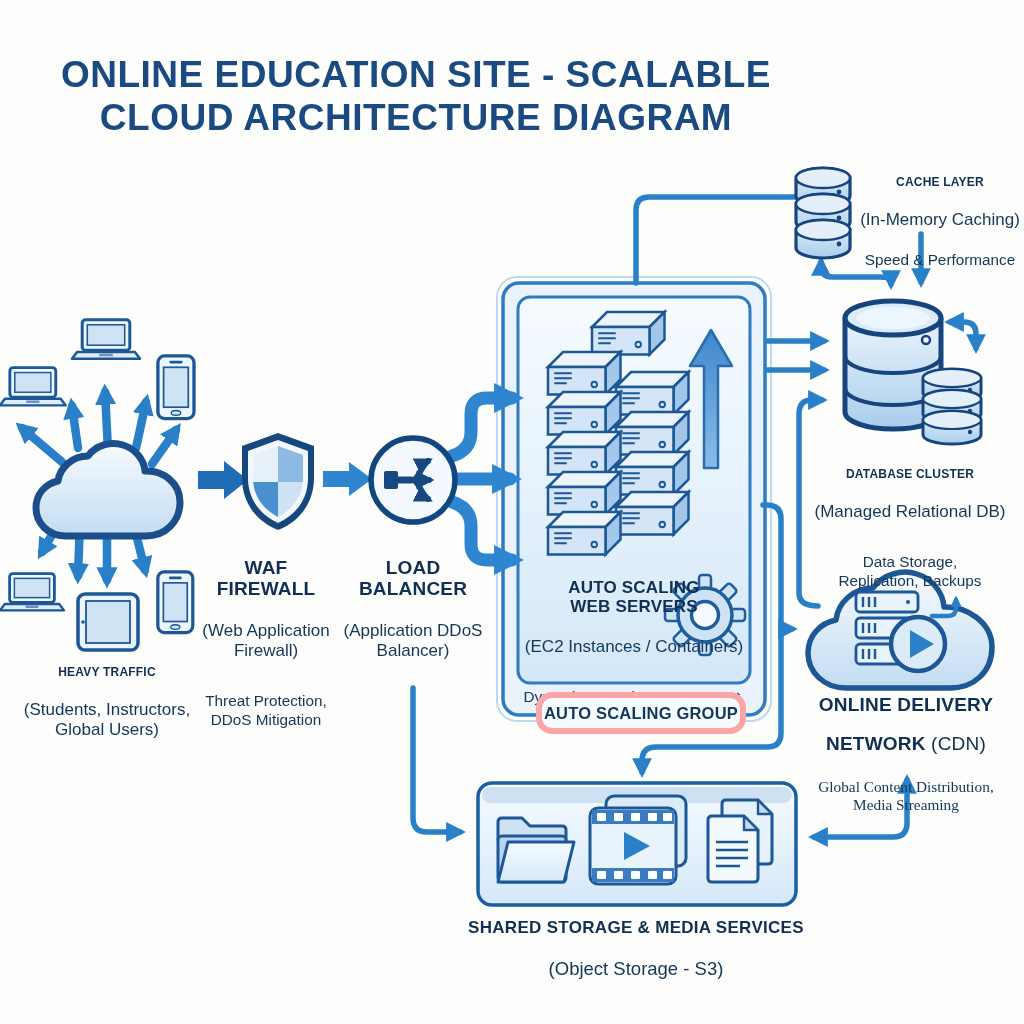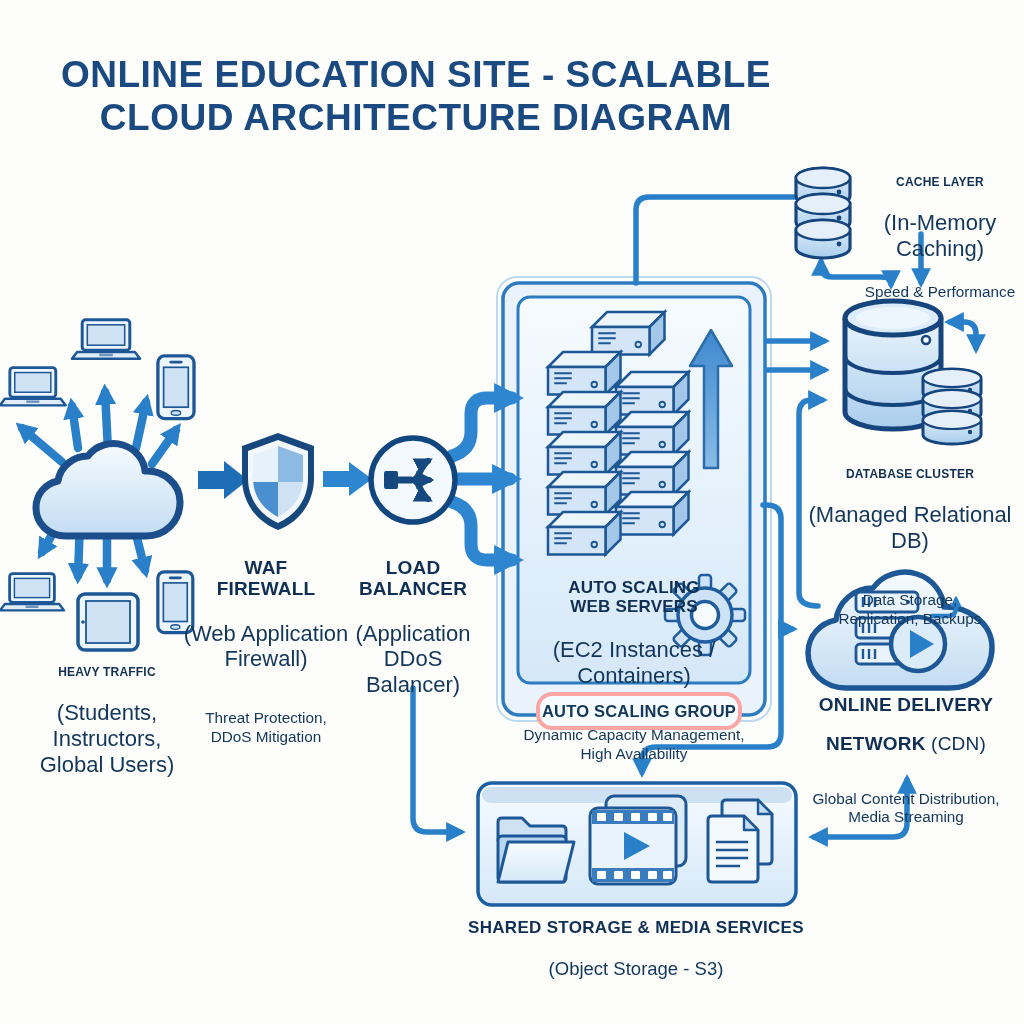--- a/index.html
+++ b/index.html
@@ -4,29 +4,29 @@
 <style>
   html,body{margin:0;padding:0;background:#fdfdfb;}
   #canvas{position:relative;width:1024px;height:1024px;background:#fdfdfb;overflow:hidden;
           font-family:"Liberation Sans",sans-serif;}
   #diagram-svg{position:absolute;left:0;top:0;}
   .lbl{position:absolute;text-align:center;color:#133659;white-space:pre-line;}
   .nt{font-weight:700;font-size:19px;line-height:1.12;letter-spacing:.2px;color:#102f52;}
   .nt.c20{font-size:12px;}
   .nt.c21{font-size:17px;}
   .nt.c23{font-size:17px;letter-spacing:.3px;}
-  .ns{font-size:22px;line-height:1.18;margin-top:3px;}
+  .ns{font-size:17px;line-height:1.18;margin-top:3px;}
   .ns.c18{font-size:18.5px;}
-  .nd{font-size:15.3px;line-height:1.24;margin-top:19px;}
+  .nd{font-size:15.3px;line-height:1.24;margin-top:13px;}
   .reg{font-weight:400;}
   #main-title{position:absolute;left:0;top:54px;width:832px;text-align:center;
       font-size:37px;font-weight:700;line-height:1.16;letter-spacing:.5px;color:#1b4a80;
       white-space:pre-line;}
   #asg-pill{position:absolute;left:536px;top:692px;width:198px;height:30px;
-      border:4px solid #fca5a5;border-radius:16px;background:#f6fbff;
+      border:6px solid #fca5a5;border-radius:16px;background:#f6fbff;
       display:flex;align-items:center;justify-content:center;
       font-weight:700;font-size:16.5px;color:#133659;letter-spacing:.2px;}
 </style>
 </head>
 <body>
 
 <div id="canvas">
 
 <svg id="diagram-svg" width="1024" height="1024" viewBox="0 0 1024 1024">
   <defs>
@@ -350,21 +350,21 @@
 <div class="lbl" style="left:802px;top:450px;width:216px;">
   <div class="nt c20">DATABASE CLUSTER</div>
   <div class="ns">(Managed Relational DB)</div>
   <div class="nd">Data Storage,
 Replication, Backups</div>
 </div>
 
 <div class="lbl" style="left:794px;top:676px;width:224px;">
   <div class="nt">ONLINE DELIVERY</div>
   <div class="nt"><span>NETWORK</span> <span class="reg">(CDN)</span></div>
-  <div class="nd" style="margin-top:17px;">Global Content Distribution,
+  <div class="nd" style="margin-top:5px;font-family:Liberation Serif, serif;">Global Content Distribution,
 Media Streaming</div>
 </div>
 
 <div class="lbl" style="left:412px;top:900px;width:448px;">
   <div class="nt c23">SHARED STORAGE &amp; MEDIA SERVICES</div>
   <div class="ns c18">(Object Storage - S3)</div>
   
 </div>
 
 </div>

